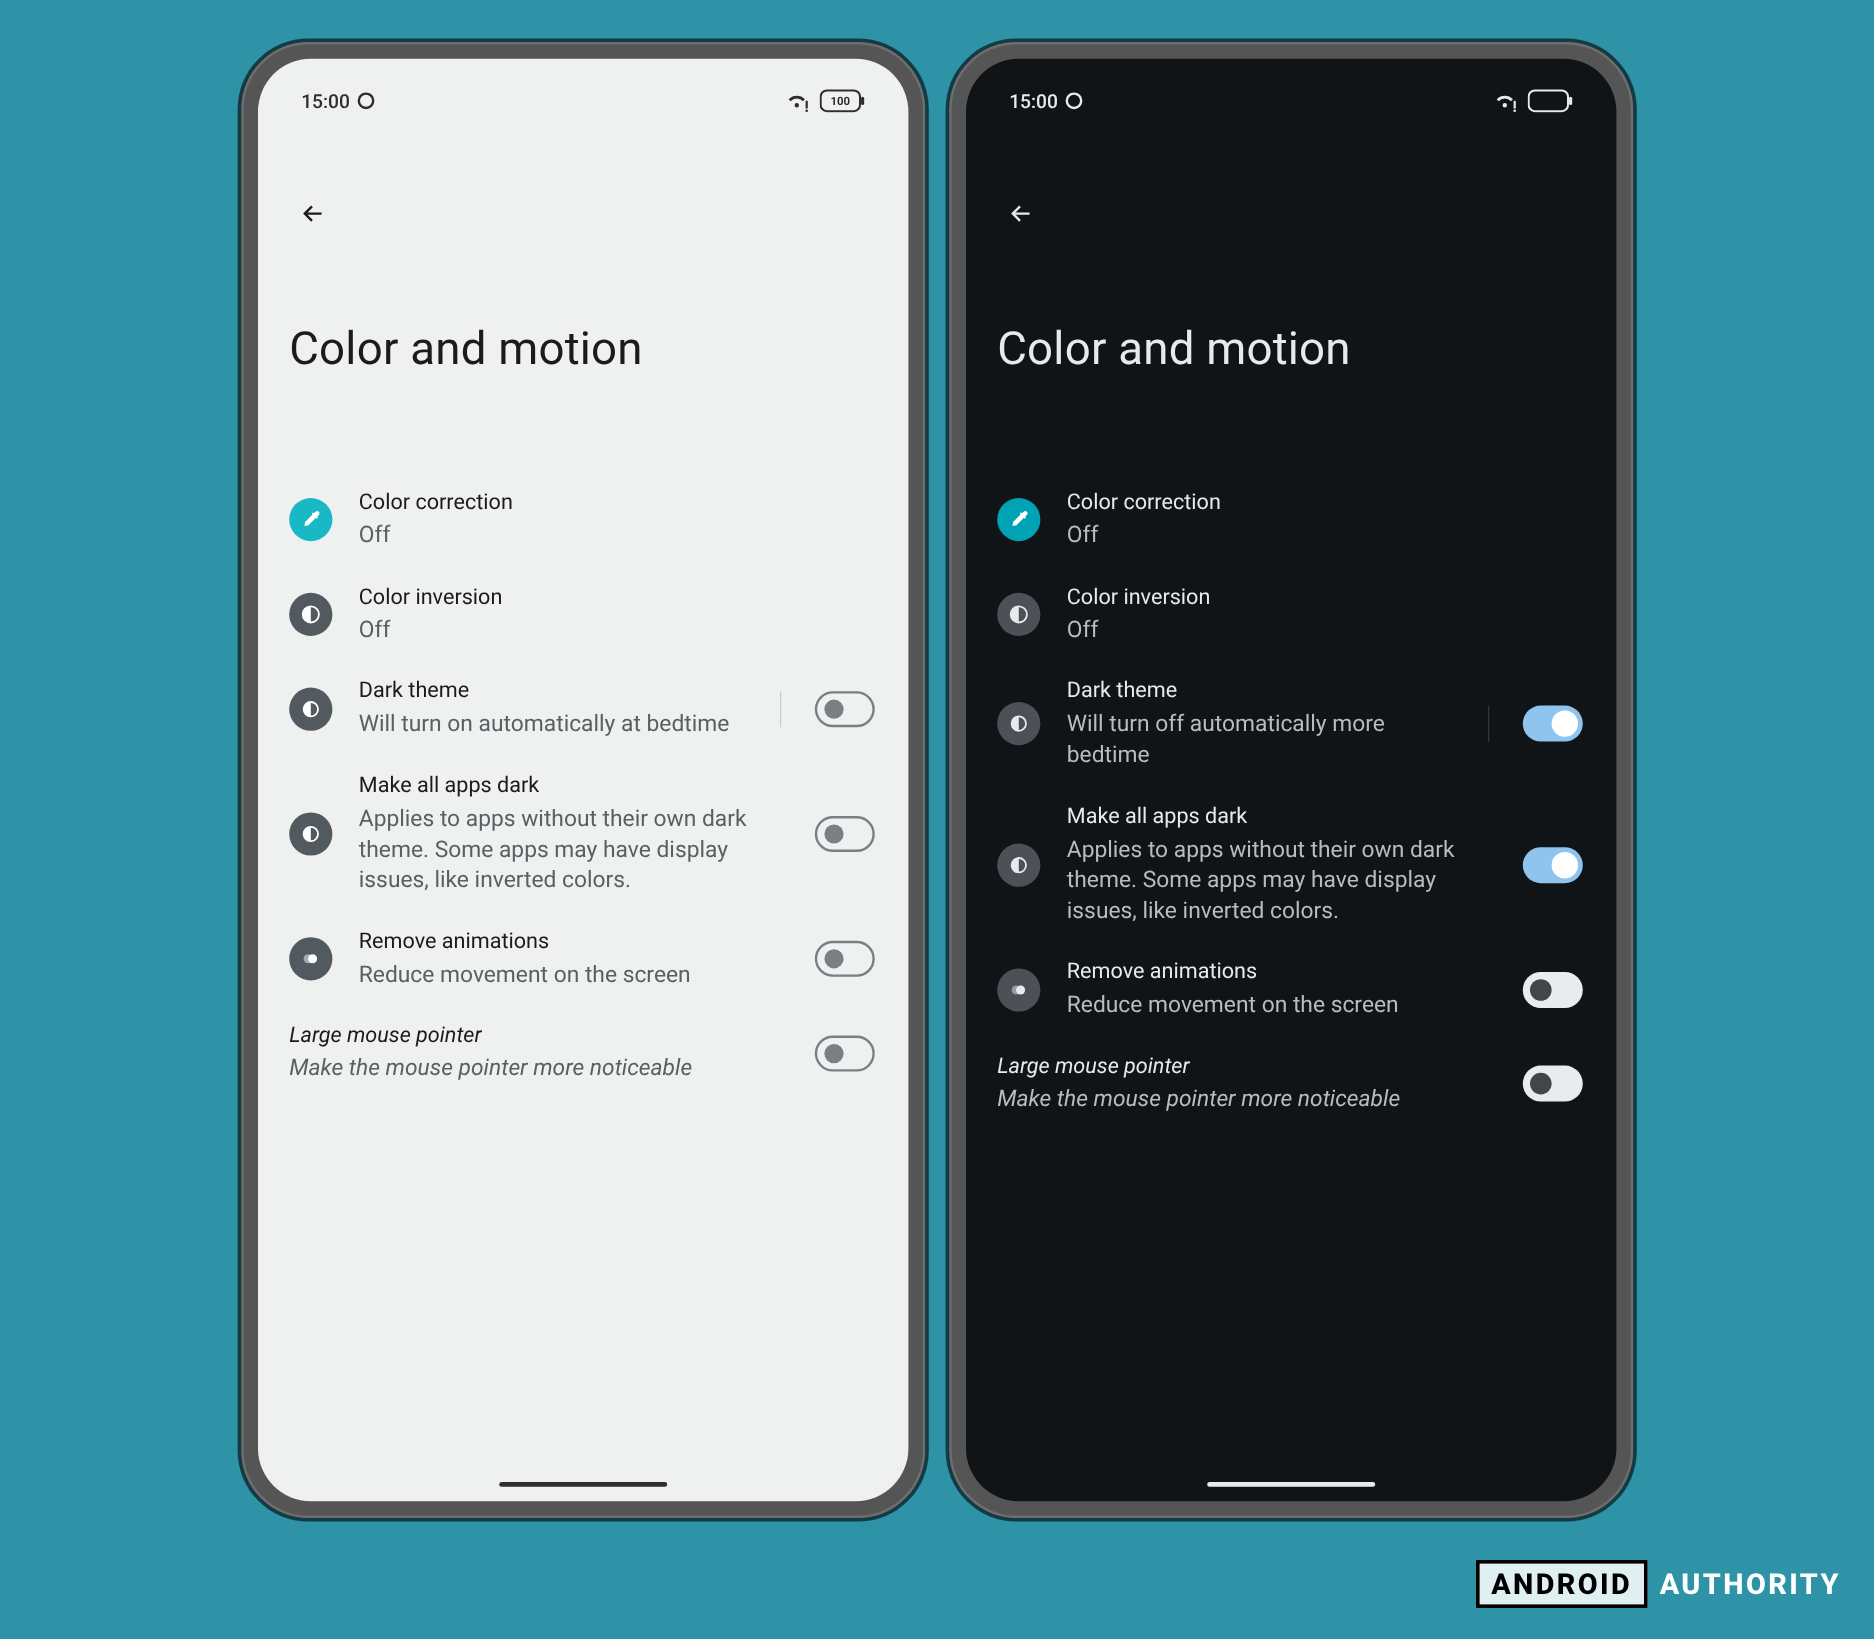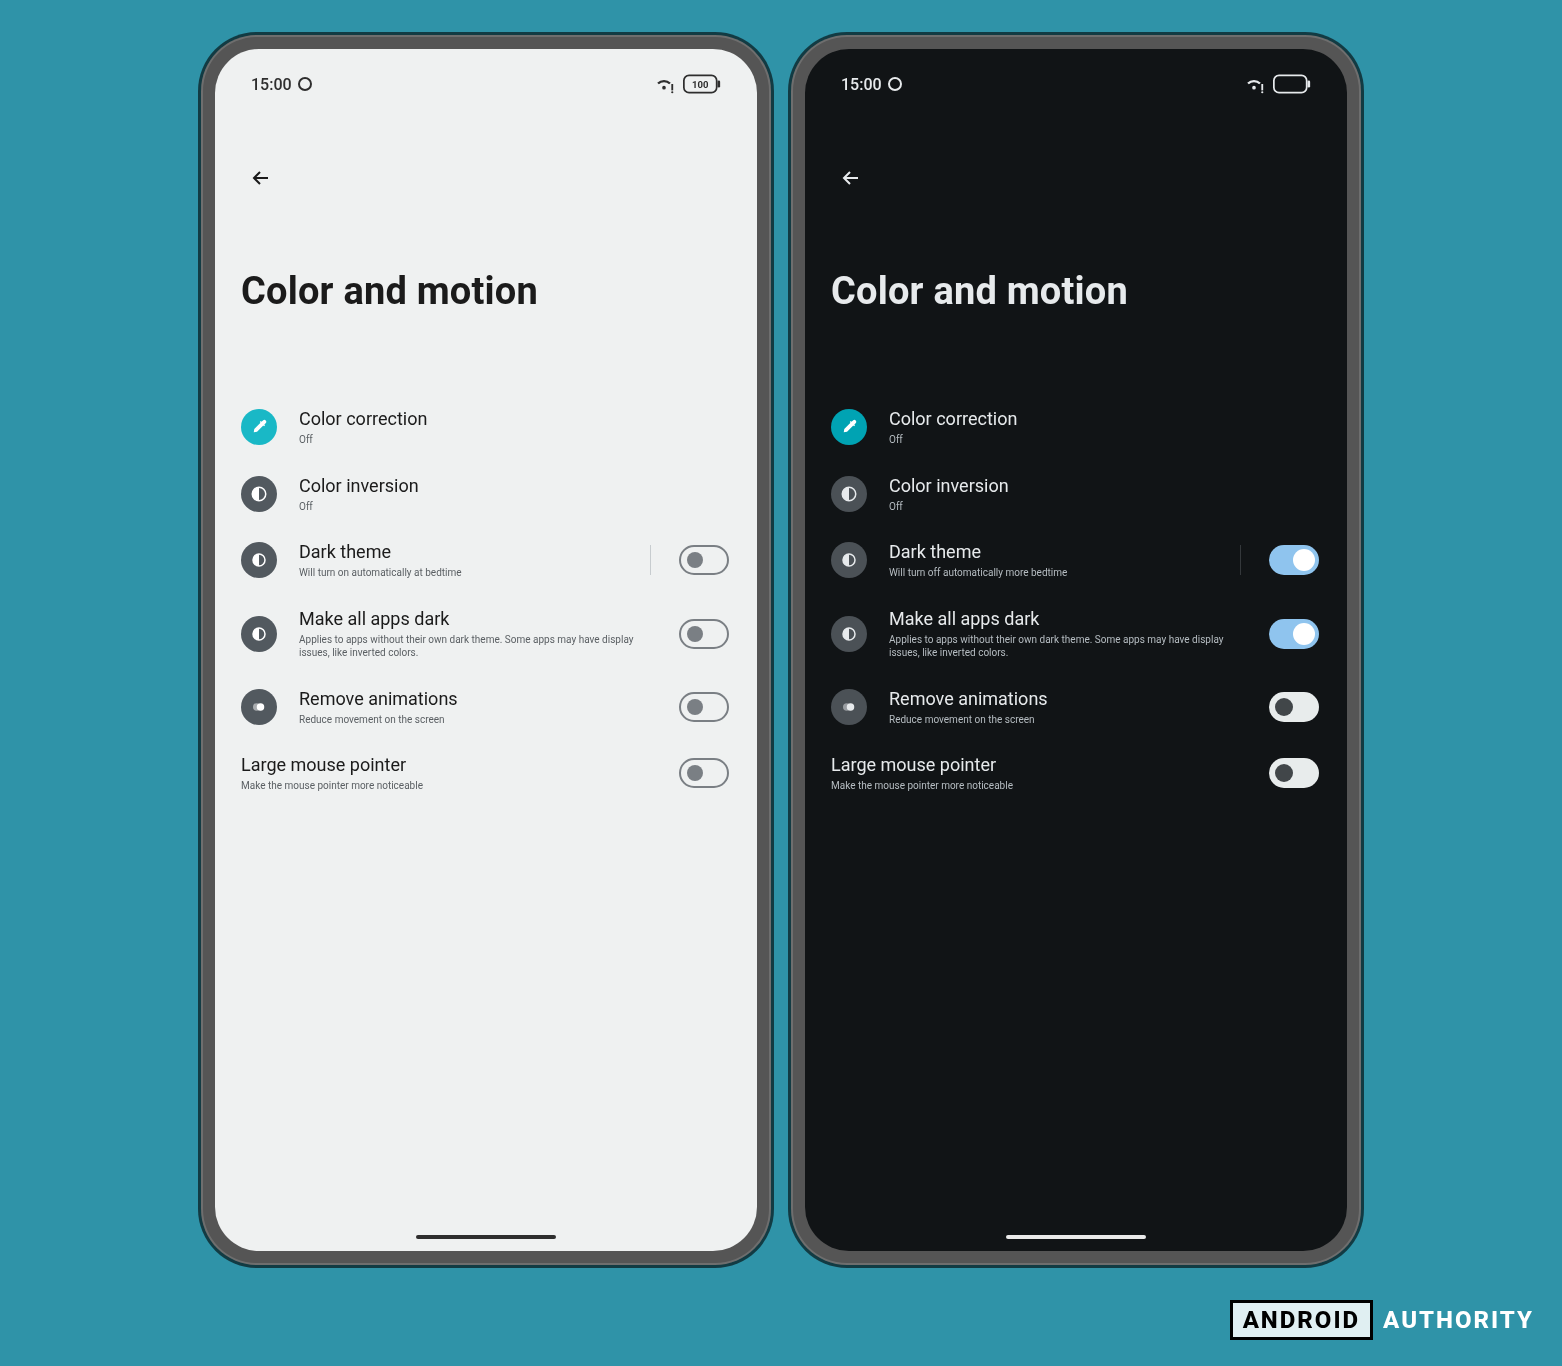--- a/index.html
+++ b/index.html
@@ -48,44 +48,44 @@
     .sb-circle { width:14px; height:14px; border-radius:50%; border:2px solid currentColor; position:relative; }
     .sb-circle::after{ content:""; position:absolute; inset:3px 3px 3px 7px; background:currentColor; border-radius:2px; display:none;}
     .phone.dark .sb-circle::after{ display:none; }
 
     .wifi-ic svg, .batt-ic svg { display:block; }
 
     .top-bar { padding:16px 8px 30px 8px; }
     .back-btn { width:40px; height:40px; display:flex; align-items:center; justify-content:center; cursor:pointer; border-radius:50%; }
     .back-btn svg { width:24px; height:24px; }
 
-    .title { font-size:38px; font-weight:700; letter-spacing:.2px; padding:0 8px 40px 8px; }
+    .title { font-size:38px; font-weight:400; letter-spacing:.2px; padding:0 8px 40px 8px; }
 
     .list { display:flex; flex-direction:column; }
 
     .row {
       display:flex; align-items:center; gap:22px;
       padding:14px 10px 14px 8px;
       cursor:pointer;
     }
-    .row.no-icon { padding-left:8px; }
+    .row.no-icon { padding-left:8px;font-style:italic; }
     .row .icon {
       width:36px; height:36px; border-radius:50%;
       display:flex; align-items:center; justify-content:center;
       flex:0 0 36px;
     }
     .row .icon svg{ width:18px; height:18px; }
     .phone.light .icon.gray { background:#52595f; color:#fff; }
     .phone.light .icon.teal { background:#19b8c6; color:#fff; }
     .phone.dark  .icon.gray { background:#4b5156; color:#e7eaec; }
     .phone.dark  .icon.teal { background:#00a3b3; color:#fff; }
 
     .row .text { display:flex; flex-direction:column; gap:4px; flex:1; min-width:0;}
     .row .label { font-size:18px; font-weight:400; }
-    .row .sub { font-size:10px; line-height:1.35; }
+    .row .sub { font-size:19px; line-height:1.35; }
     .phone.light .row .sub { color:#5a5f63; }
     .phone.dark  .row .sub { color:#b6bdc2; }
 
     .divider-vert {
       width:1px; height:30px; margin:0 6px;
     }
     .phone.light .divider-vert { background:#c7cccf; }
     .phone.dark  .divider-vert { background:#34383b; }
 
     .switch {

